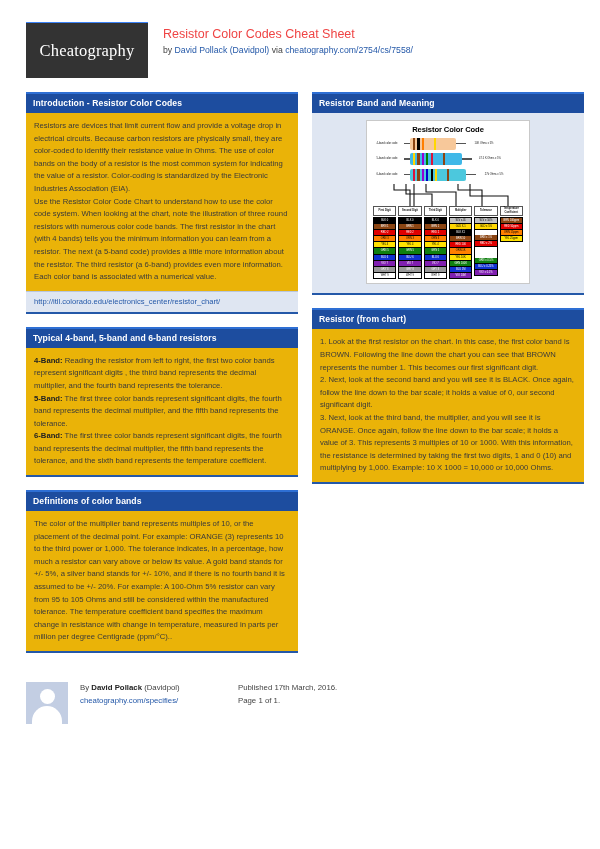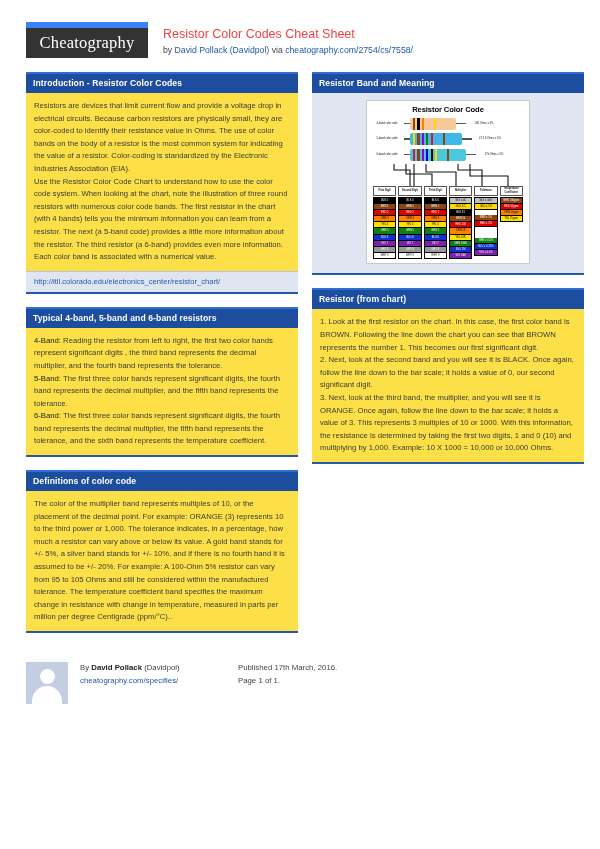--- a/index.html
+++ b/index.html
@@ -24,23 +24,23 @@
     padding: 0;
   }
   .header {
     display: flex;
     align-items: flex-start;
     padding: 22px 26px 0 26px;
     box-sizing: border-box;
   }
   .logo-box {
     width: 122px;
-    height: 36px;
+    height: 56px;
     background: #333333;
-    border-top: 6px solid #3b82f6;
+    border-top: 1px solid #3b82f6;
     display: flex;
     align-items: center;
     justify-content: center;
     flex: 0 0 auto;
     box-sizing: border-box;
   }
   .logo-text {
     color: #ffffff;
     font-family: "Liberation Serif", serif;
     font-size: 16.5px;
@@ -91,29 +91,29 @@
     background: #1d4d9f;
     border-top: 2px solid #2e6fd4;
     color: #ffffff;
     font-size: 8.6px;
     font-weight: bold;
     padding: 4px 7px 4px 7px;
     line-height: 11px;
     letter-spacing: 0.1px;
   }
   .card-body {
-    background: #fde047;
+    background: #eab308;
     padding: 7px 8px 7px 8px;
     font-size: 7.7px;
     line-height: 12.6px;
     color: #3a3a3a;
     text-align: left;
   }
   .card-body p { margin: 0; }
-  .card-body b, .card-body strong { color: #222; font-weight: normal; }
+  .card-body b, .card-body strong { color: #222; font-weight: bold; }
   .url-row {
     background: #dfe6f2;
     border-top: 1px solid #b9c6de;
     padding: 5px 8px 6px 8px;
     font-size: 7.6px;
   }
   .url-row a { color: #2458a8; text-decoration: none; }
 
   
   .fig-wrap {
@@ -290,21 +290,21 @@
       <div class="card">
         <div class="card-head">Typical 4-band, 5-band and 6-band resistors</div>
         <div class="card-body">
           <p><b>4-Band:</b><span> Reading the resistor from left to right, the first two color bands represent significant digits , the third band represents the decimal multiplier, and the fourth band represents the tolerance.</span></p>
           <p><b>5-Band:</b><span> The first three color bands represent significant digits, the fourth band represents the decimal multiplier, and the fifth band represents the tolerance.</span></p>
           <p><b>6-Band:</b><span> The first three color bands represent significant digits, the fourth band represents the decimal multiplier, the fifth band represents the tolerance, and the sixth band represents the temperature coefficient.</span></p>
         </div>
       </div>
 
       <div class="card">
-        <div class="card-head">Definitions of color code</div>
+        <div class="card-head">Definitions of color bands</div>
         <div class="card-body">
           <p>The color of the multiplier band represents multiples of 10, or the placement of the decimal point. For example: ORANGE (3) represents 10 to the third power or 1,000. The tolerance indicates, in a percentage, how much a resistor can vary above or below its value. A gold band stands for +/- 5%, a silver band stands for +/- 10%, and if there is no fourth band it is assumed to be +/- 20%. For example: A 100-Ohm 5% resistor can vary from 95 to 105 Ohms and still be considered within the manufactured tolerance. The temperature coefficient band specifies the maximum change in resistance with change in temperature, measured in parts per million per degree Centigrade (ppm/°C)..</p>
         </div>
       </div>
 
     </div>
 
     <div class="col">
 
       <div class="card">

